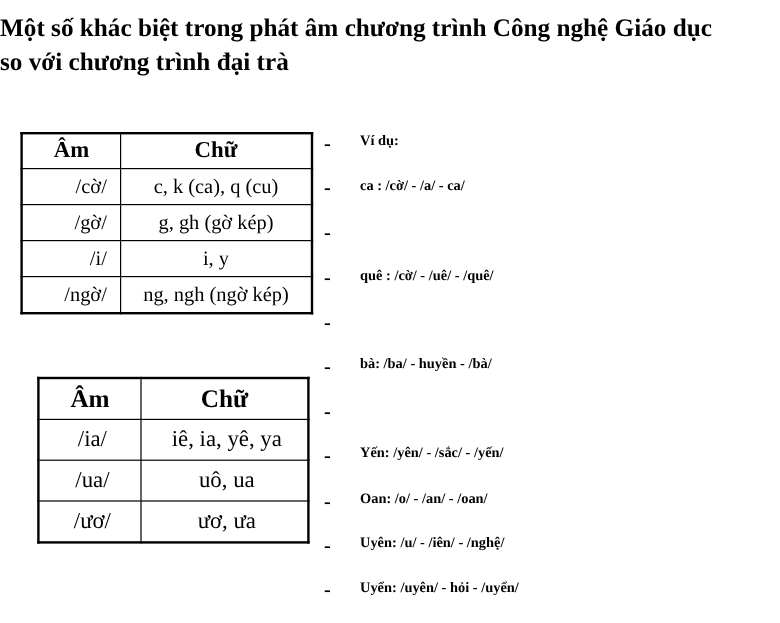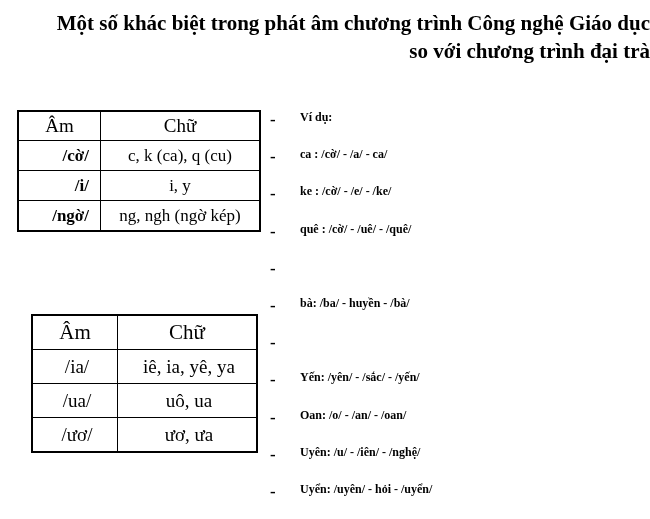--- a/index.html
+++ b/index.html
@@ -14,49 +14,49 @@
     font-family: "Liberation Serif", "DejaVu Serif", serif;
     color: #000000;
     overflow: hidden;
   }
   .title {
     position: absolute;
     top: 10px;
     left: 0;
     width: 650px;
     margin: 0;
-    text-align: right;
+    text-align: left;
     font-size: 21px;
     font-weight: bold;
     line-height: 1.32;
   }
   table {
     border-collapse: collapse;
     border: 2px solid #000;
     background: #fff;
   }
   th, td {
     border: 1.5px solid #000;
     padding: 0 8px;
     text-align: center;
     vertical-align: middle;
     white-space: nowrap;
   }
-  th { font-weight: normal; margin-top: 36px; }
+  th { font-weight: bold; margin-top: 36px; }
 
   .table1 {
     position: absolute;
     left: 17px;
     top: 110px;
   }
   .table1 th { font-size: 19px; height: 28px; }
   .table1 td { font-size: 17px; height: 29px; text-align: center; }
   .table1 .col-am { width: 62px; }
   .table1 .col-chu { width: 142px; }
-  .table1 td.col-am { text-align: right; padding-right: 11px; font-weight: bold; }
+  .table1 td.col-am { text-align: right; padding-right: 11px; }
 
   .table2 {
     position: absolute;
     left: 31px;
     top: 314px;
   }
   .table2 th { font-size: 21px; height: 33px; }
   .table2 td { font-size: 19px; height: 33px; padding-left: 12px; }
   .table2 .col-am { width: 64px; }
   .table2 .col-chu { width: 118px; }
@@ -97,20 +97,24 @@
       <th class="col-am">Âm</th>
       <th class="col-chu">Chữ</th>
     </tr>
   </thead>
   <tbody>
     <tr>
       <td class="col-am">/cờ/</td>
       <td class="col-chu">c, k (ca), q (cu)</td>
     </tr>
     <tr>
+      <td class="col-am">/gờ/</td>
+      <td class="col-chu">g, gh (gờ kép)</td>
+    </tr>
+    <tr>
       <td class="col-am">/i/</td>
       <td class="col-chu">i, y</td>
     </tr>
     <tr>
       <td class="col-am">/ngờ/</td>
       <td class="col-chu">ng, ngh (ngờ kép)</td>
     </tr>
   </tbody>
 </table>
 
@@ -141,21 +145,20 @@
   <div class="ex-row">
     <span class="dash">-</span>
     <span class="ex-text">Ví dụ:</span>
   </div>
   <div class="ex-row">
     <span class="dash">-</span>
     <span class="ex-text">ca : /cờ/ - /a/ - ca/</span>
   </div>
   <div class="ex-row">
     <span class="dash">-</span>
-    <span class="ex-text">ke : /cờ/ - /e/ - /ke/</span>
   </div>
   <div class="ex-row">
     <span class="dash">-</span>
     <span class="ex-text">quê : /cờ/ - /uê/ - /quê/</span>
   </div>
   <div class="ex-row">
     <span class="dash">-</span>
   </div>
   <div class="ex-row">
     <span class="dash">-</span>

